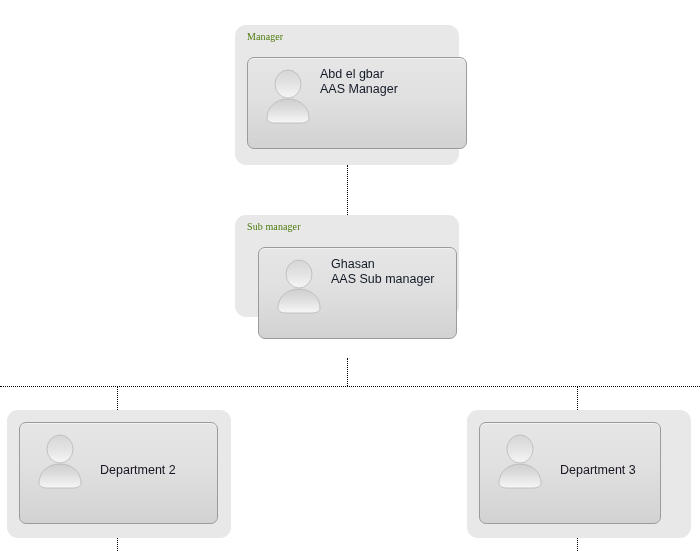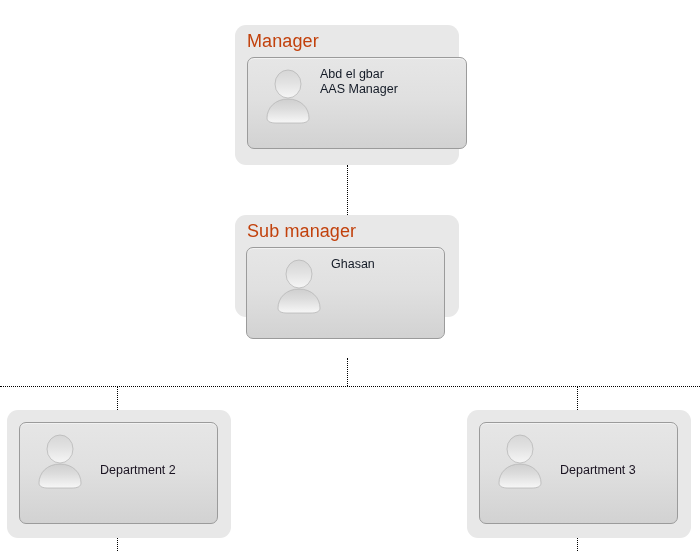--- a/index.html
+++ b/index.html
@@ -39,24 +39,25 @@
     position: absolute;
     background: #e8e8e8;
     border-radius: 11px;
     box-sizing: border-box;
     z-index: 2;
   }
   .group-title {
     position: absolute;
     left: 12px;
     top: 6px;
-    font-size: 18px;
-    color: #c2410c;
+    font-size: 10px;
+    color: #4d7c0f;
     letter-spacing: 0.1px;
     white-space: nowrap;
+    font-family: Liberation Serif, serif;
   }
 
   
   .card {
     position: absolute;
     box-sizing: border-box;
     border: 1px solid #9b9b9b;
     border-radius: 7px;
     background: linear-gradient(to bottom, #e6e6e6 0%, #e0e0e0 45%, #d2d2d2 100%);
     box-shadow: inset 0 1px 0 #f2f2f2;
@@ -142,21 +143,21 @@
           </div>
           <div class="card-text">
             <div class="line">Abd el gbar</div>
             <div class="line">AAS Manager</div>
           </div>
         </div>
       </div>
     </div>
     <div class="group" style="left: 235px; top: 215px; width: 224px; height: 102px;">
       <div class="group-title">Sub manager</div>
-      <div class="card" style="left: 11px; top: 32px; width: 199px; height: 92px; padding-left: 12px;">
+      <div class="card" style="left: 23px; top: 32px; width: 199px; height: 92px;">
         <div class="card-inner">
           <div class="avatar">
             <svg viewBox="0 0 52 56" xmlns="http://www.w3.org/2000/svg">
               <defs>
                 <linearGradient id="gHead" x1="0" y1="0" x2="0" y2="1">
                   <stop offset="0%" stop-color="#d6d6d6"></stop>
                   <stop offset="45%" stop-color="#e2e2e2"></stop>
                   <stop offset="100%" stop-color="#f6f6f6"></stop>
                 </linearGradient>
                 <linearGradient id="gBody" x1="0" y1="0" x2="0" y2="1">
@@ -164,20 +165,21 @@
                   <stop offset="40%" stop-color="#dcdcdc"></stop>
                   <stop offset="100%" stop-color="#f7f7f7"></stop>
                 </linearGradient>
               </defs>
               <ellipse cx="26" cy="16" rx="13" ry="14" fill="url(#gHead)" stroke="#b8b8b8" stroke-width="0.8"></ellipse>
               <path d="M 26 31 C 39 31 47 40 47 50 C 47 53.5 43.5 55 38 55 L 14 55 C 8.5 55 5 53.5 5 50 C 5 40 13 31 26 31 Z" fill="url(#gBody)" stroke="#b8b8b8" stroke-width="0.8"></path>
             </svg>
           </div>
           <div class="card-text">
             <div class="line">Ghasan</div>
+            <div class="line">AAS Sub manager</div>
           </div>
         </div>
       </div>
     </div>
     <div class="group" style="left: 7px; top: 410px; width: 224px; height: 128px;">
       <div class="card" style="left: 12px; top: 12px; width: 199px; height: 102px;">
         <div class="card-inner">
           <div class="avatar">
             <svg viewBox="0 0 52 56" xmlns="http://www.w3.org/2000/svg">
               <defs>
@@ -196,21 +198,21 @@
               <path d="M 26 31 C 39 31 47 40 47 50 C 47 53.5 43.5 55 38 55 L 14 55 C 8.5 55 5 53.5 5 50 C 5 40 13 31 26 31 Z" fill="url(#gBody)" stroke="#b8b8b8" stroke-width="0.8"></path>
             </svg>
           </div>
           <div class="card-text dept-text">
             <div class="line">Department 2</div>
           </div>
         </div>
       </div>
     </div>
     <div class="group" style="left: 467px; top: 410px; width: 224px; height: 128px;">
-      <div class="card" style="left: 12px; top: 12px; width: 199px; height: 102px;">
+      <div class="card" style="left: 12px; top: 12px; width: 182px; height: 102px;">
         <div class="card-inner">
           <div class="avatar">
             <svg viewBox="0 0 52 56" xmlns="http://www.w3.org/2000/svg">
               <defs>
                 <linearGradient id="gHead" x1="0" y1="0" x2="0" y2="1">
                   <stop offset="0%" stop-color="#d6d6d6"></stop>
                   <stop offset="45%" stop-color="#e2e2e2"></stop>
                   <stop offset="100%" stop-color="#f6f6f6"></stop>
                 </linearGradient>
                 <linearGradient id="gBody" x1="0" y1="0" x2="0" y2="1">

